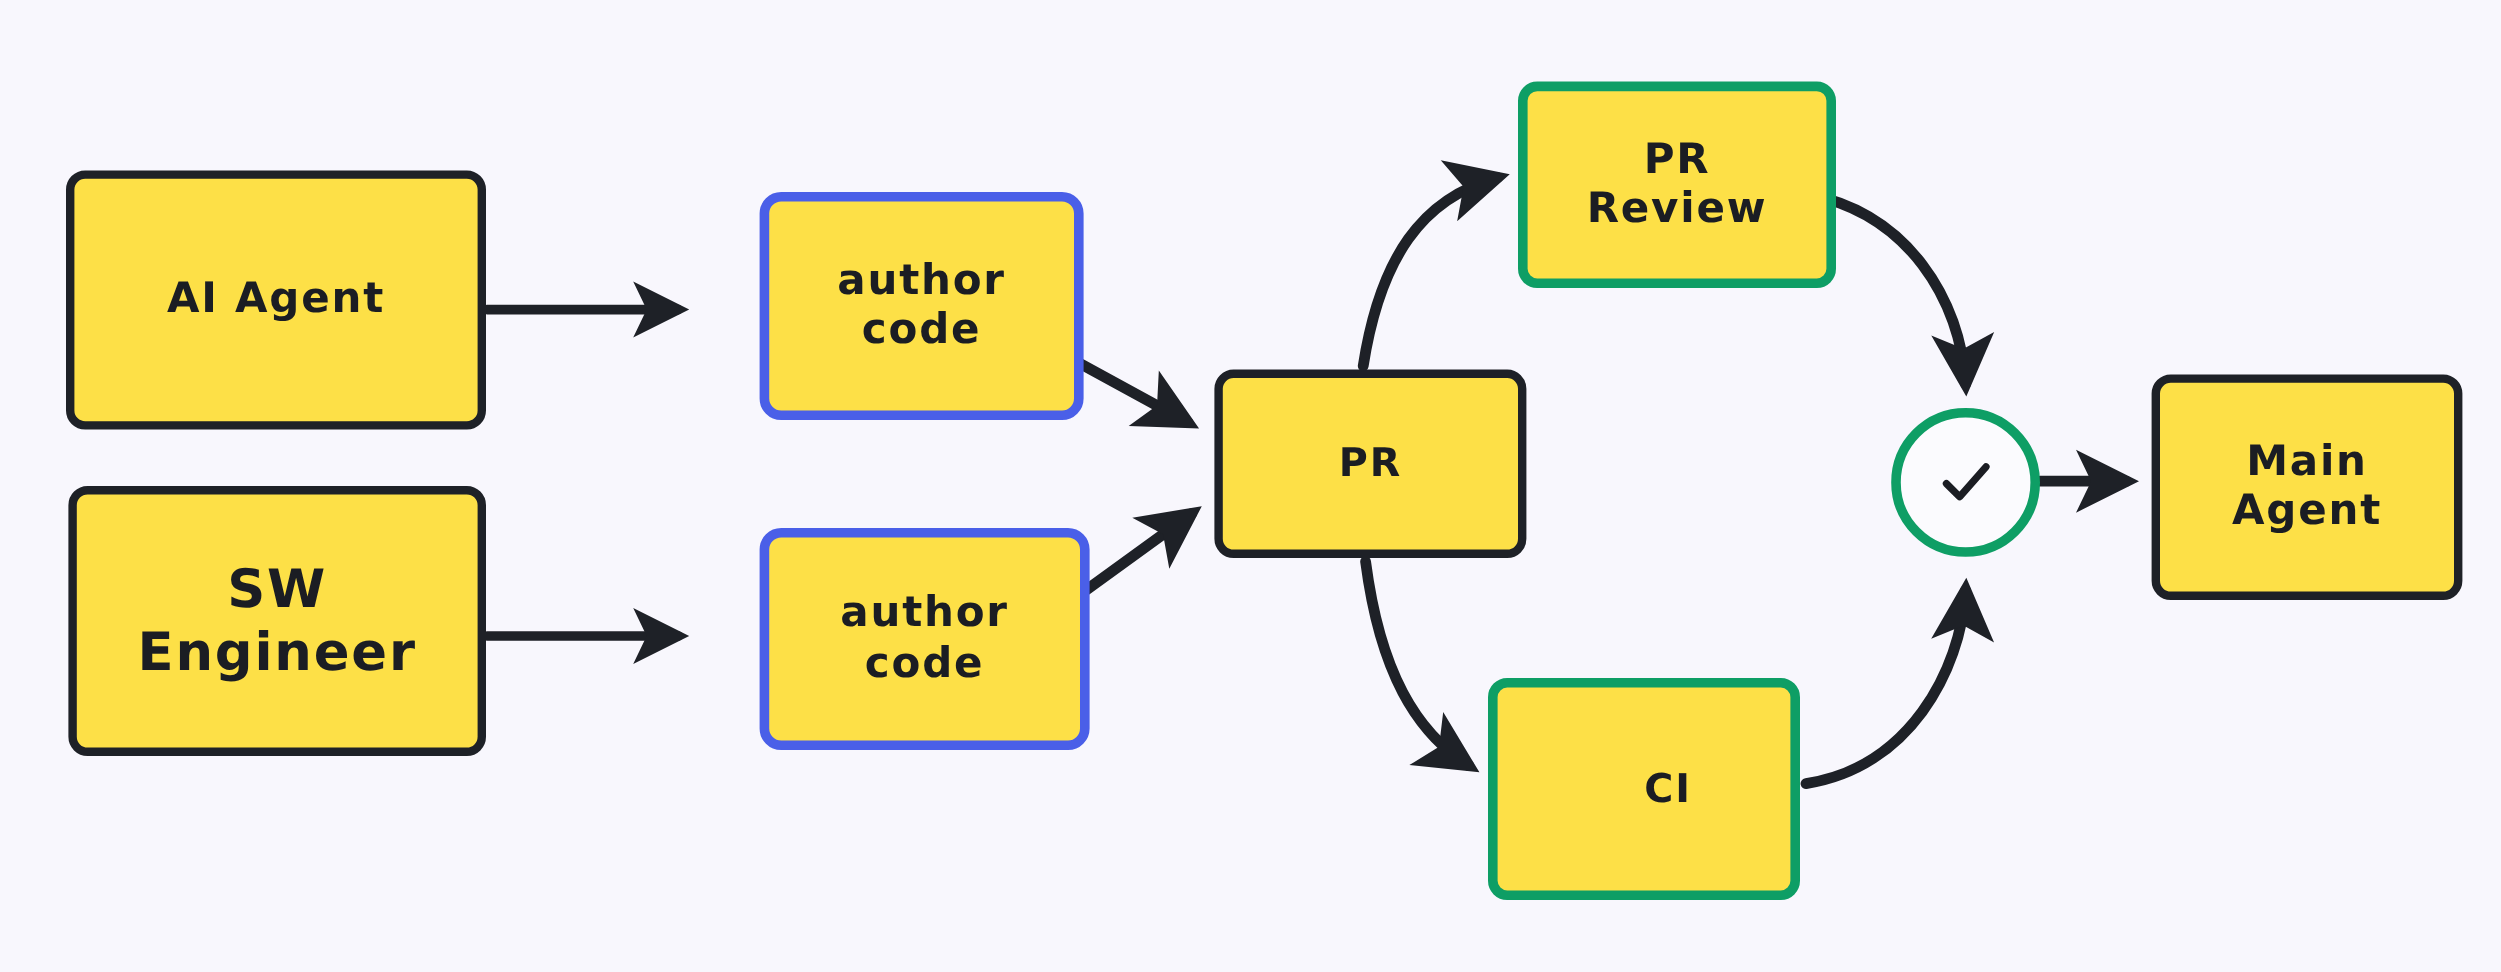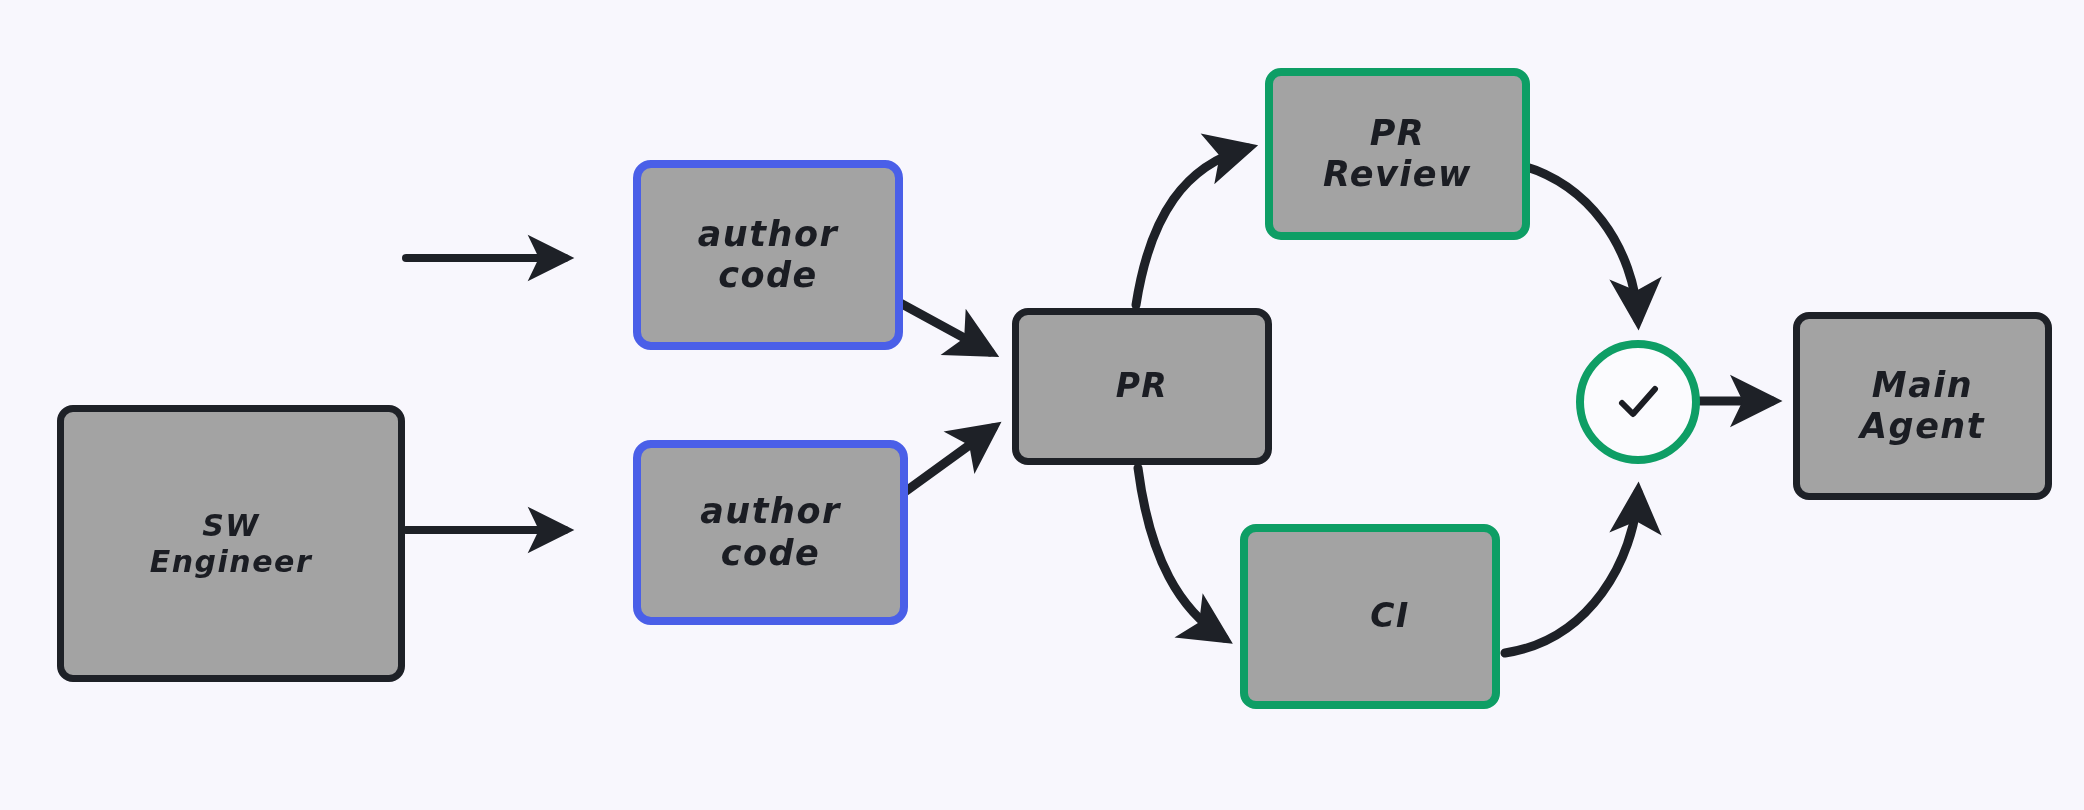--- a/index.html
+++ b/index.html
@@ -27,27 +27,26 @@
     height: 810px;
     pointer-events: none;
   }
   .node {
     position: absolute;
     box-sizing: border-box;
     display: flex;
     align-items: center;
     justify-content: center;
     text-align: center;
-    background: #a3a3a3;
+    background: #fde047;
     color: #1b1d23;
     line-height: 1.18;
     letter-spacing: 1.5px;
     font-family: "DejaVu Sans", sans-serif;
     font-weight: 700;
-    font-style: italic;
   }
   .node .label {
     display: block;
     white-space: pre-line;
   }
   .n-dark {
     border: 7px solid #1e2127;
     border-radius: 16px;
   }
   .n-blue {
@@ -66,26 +65,26 @@
     border-radius: 50%;
     background: #fbfbfe;
     display: flex;
     align-items: center;
     justify-content: center;
   }
   .check-node svg { display: block; }
 
   
   #node-ai-agent      { left: 55px;   top: 142px; width: 350px; height: 216px; font-size: 35px; }
-  #node-sw-engineer   { left: 57px;   top: 405px; width: 348px; height: 277px; font-size: 30px; }
+  #node-sw-engineer   { left: 57px;   top: 405px; width: 348px; height: 225px; font-size: 44px; }
   #node-author-code-1 { left: 585px;  top: 160px; width: 270px; height: 190px; font-size: 35px; }
   #node-author-code-2 { left: 585px;  top: 440px; width: 275px; height: 185px; font-size: 35px; }
   #node-pr            { left: 1012px; top: 308px; width: 260px; height: 157px; font-size: 33px; }
   #node-pr-review     { left: 1265px; top: 68px;  width: 265px; height: 172px; font-size: 35px; }
-  #node-ci            { left: 1240px; top: 524px; width: 260px; height: 185px; font-size: 33px; padding-left: 40px; }
+  #node-ci            { left: 1240px; top: 565px; width: 260px; height: 185px; font-size: 33px; padding-left: 40px; }
   #node-check         { left: 1576px; top: 340px; width: 124px; height: 124px; }
   #node-main-branch   { left: 1793px; top: 312px; width: 259px; height: 188px; font-size: 35px; }
 </style>
 </head>
 <body>
 
 <div id="stage">
 
   <svg id="wires" viewBox="0 0 2084 810">
     <defs>
@@ -106,20 +105,23 @@
 
     <path d="M 1138 468 C 1150 560 1180 610 1224 638" fill="none" stroke="#1e2127" stroke-width="9" stroke-linecap="round" marker-end="url(#ah)"></path>
 
     <path d="M 1507 162 C 1590 178 1634 250 1638 320" fill="none" stroke="#1e2127" stroke-width="9" stroke-linecap="round" marker-end="url(#ah)"></path>
 
     <path d="M 1505 653 C 1590 640 1634 560 1638 492" fill="none" stroke="#1e2127" stroke-width="9" stroke-linecap="round" marker-end="url(#ah)"></path>
 
     <path d="M 1700 401 L 1772 401" fill="none" stroke="#1e2127" stroke-width="9" stroke-linecap="round" marker-end="url(#ah)"></path>
   </svg>
 
+  <div class="node n-dark" id="node-ai-agent">
+    <span class="label">AI Agent</span>
+  </div>
 
   <div class="node n-dark" id="node-sw-engineer">
     <span class="label">SW
 Engineer</span>
   </div>
 
   <div class="node n-blue" id="node-author-code-1">
     <span class="label">author
 code</span>
   </div>

